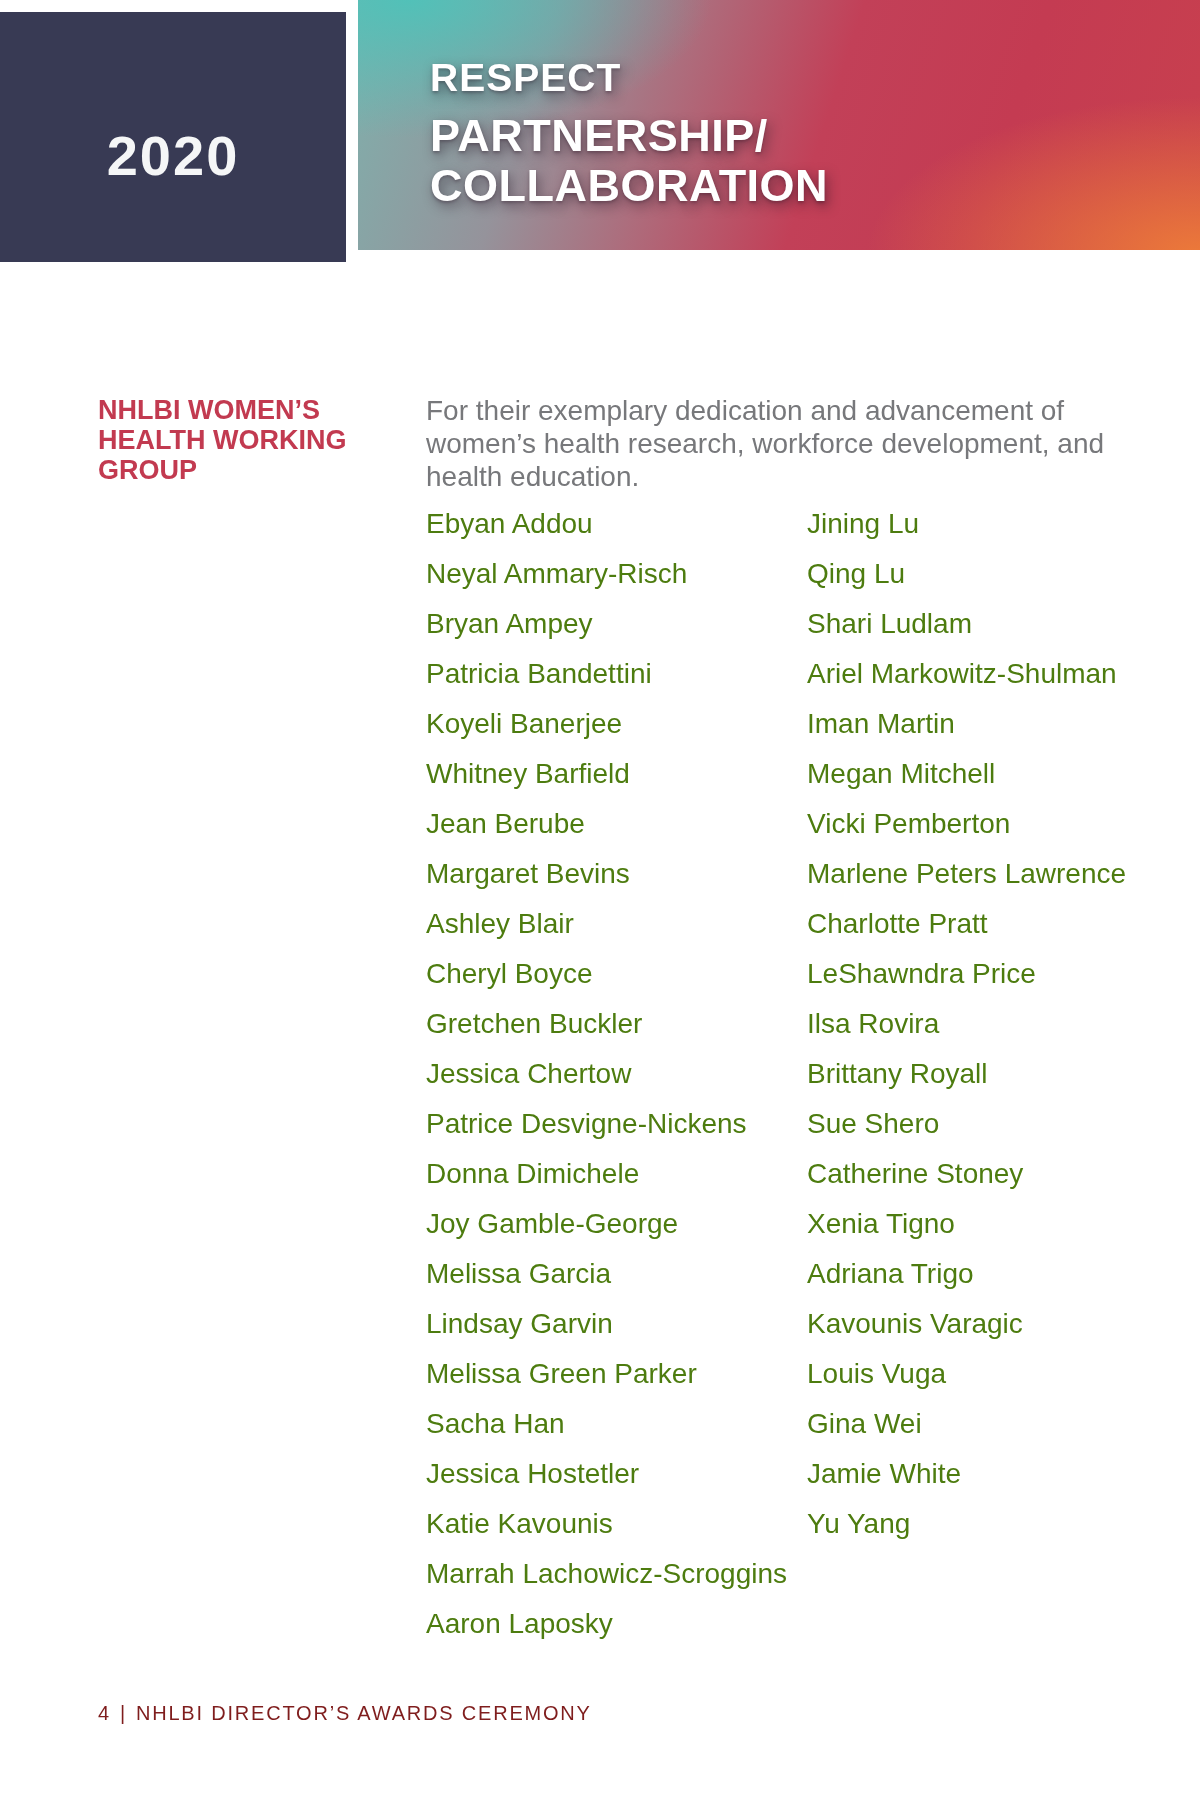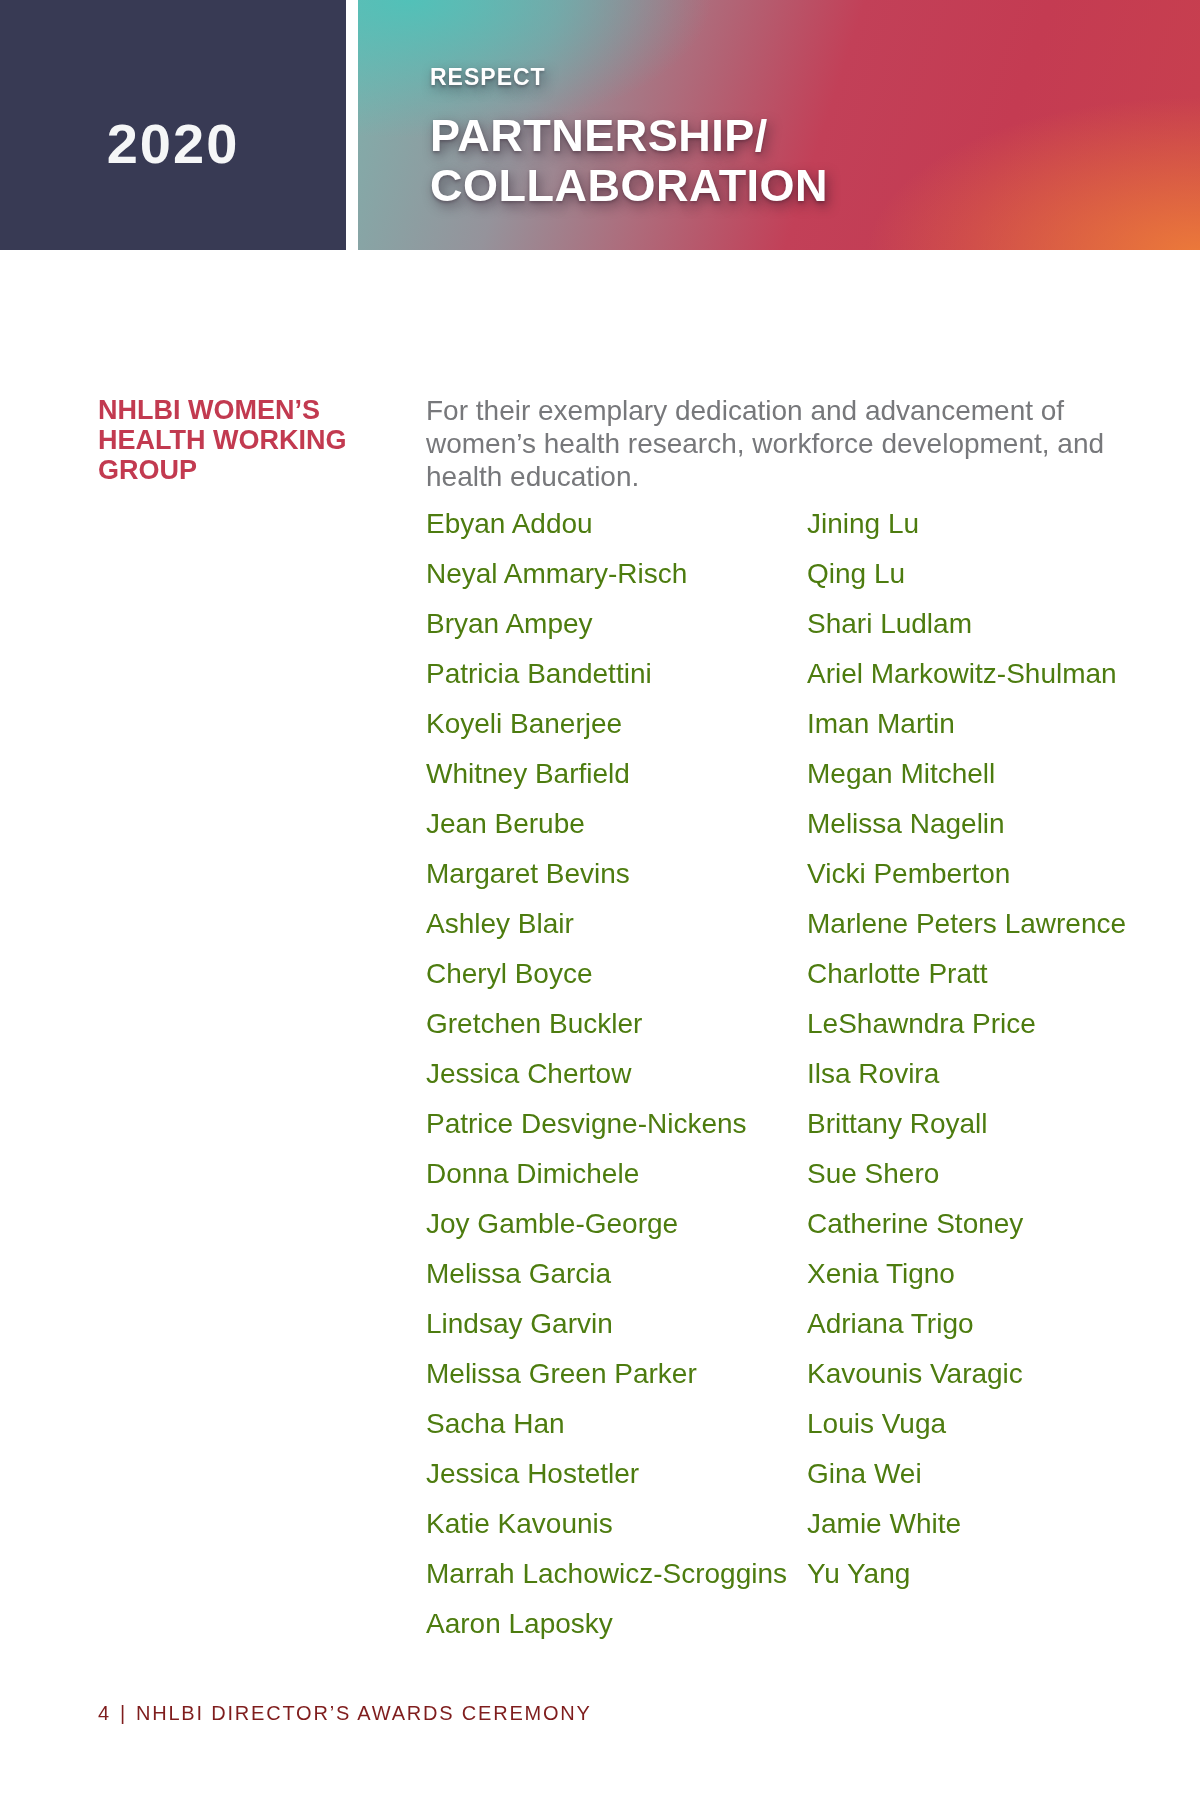--- a/index.html
+++ b/index.html
@@ -8,42 +8,42 @@
     width: 1200px;
     height: 1800px;
     background: #ffffff;
     overflow: hidden;
     font-family: "Liberation Sans", sans-serif;
   }
 
   
   .header { position: absolute; top: 0; left: 0; width: 1200px; height: 250px; }
   .year-panel {
-    position: absolute; left: 0; top: 0;
+    position: absolute; left: 0; top: 12px;
     width: 346px; height: 250px;
     background: #383A54;
   }
   .year {
     position: absolute; top: 116px; left: 0; width: 100%;
     text-align: center;
     color: #F5F6F7;
     font-size: 56px; font-weight: 700; letter-spacing: 2px;
     line-height: 56px;
   }
   .banner {
     position: absolute; left: 358px; top: 0;
     width: 842px; height: 250px;
     background:
       radial-gradient(62% 95% at 6% 0%, rgba(79,194,185,0.95) 0%, rgba(79,194,185,0) 58%),
       radial-gradient(72% 115% at 100% 102%, rgba(238,125,56,0.95) 0%, rgba(238,125,56,0) 55%),
       linear-gradient(108deg, #7FB0AC 0%, #95939B 22%, #AE6B7B 38%, #C24058 55%, #C43B52 75%, #C8404E 100%);
   }
   .banner-text { position: absolute; left: 72px; top: 62px; color: #ffffff; }
   .kicker {
-    font-size: 23px; font-weight: 700; line-height: 31px; letter-spacing: 1px;
+    font-size: 39px; font-weight: 700; line-height: 31px; letter-spacing: 1px;
     text-shadow: 3px 5px 12px rgba(40,20,35,0.5), 0 2px 3px rgba(40,20,35,0.3);
   }
   .banner-title {
     margin-top: 18px;
     font-size: 45px; font-weight: 700; line-height: 50px; letter-spacing: 0.5px;
     text-shadow: 3px 5px 12px rgba(40,20,35,0.5), 0 2px 3px rgba(40,20,35,0.3);
   }
 
   
   .group-name {
@@ -129,21 +129,20 @@
         <div class="name">Aaron Laposky</div>
       </div>
 
     <div class="names col2">
         <div class="name">Jining Lu</div>
         <div class="name">Qing Lu</div>
         <div class="name">Shari Ludlam</div>
         <div class="name">Ariel Markowitz-Shulman</div>
         <div class="name">Iman Martin</div>
         <div class="name">Megan Mitchell</div>
-        <div class="name">Melissa Nagelin</div>
         <div class="name">Vicki Pemberton</div>
         <div class="name">Marlene Peters Lawrence</div>
         <div class="name">Charlotte Pratt</div>
         <div class="name">LeShawndra Price</div>
         <div class="name">Ilsa Rovira</div>
         <div class="name">Brittany Royall</div>
         <div class="name">Sue Shero</div>
         <div class="name">Catherine Stoney</div>
         <div class="name">Xenia Tigno</div>
         <div class="name">Adriana Trigo</div>

